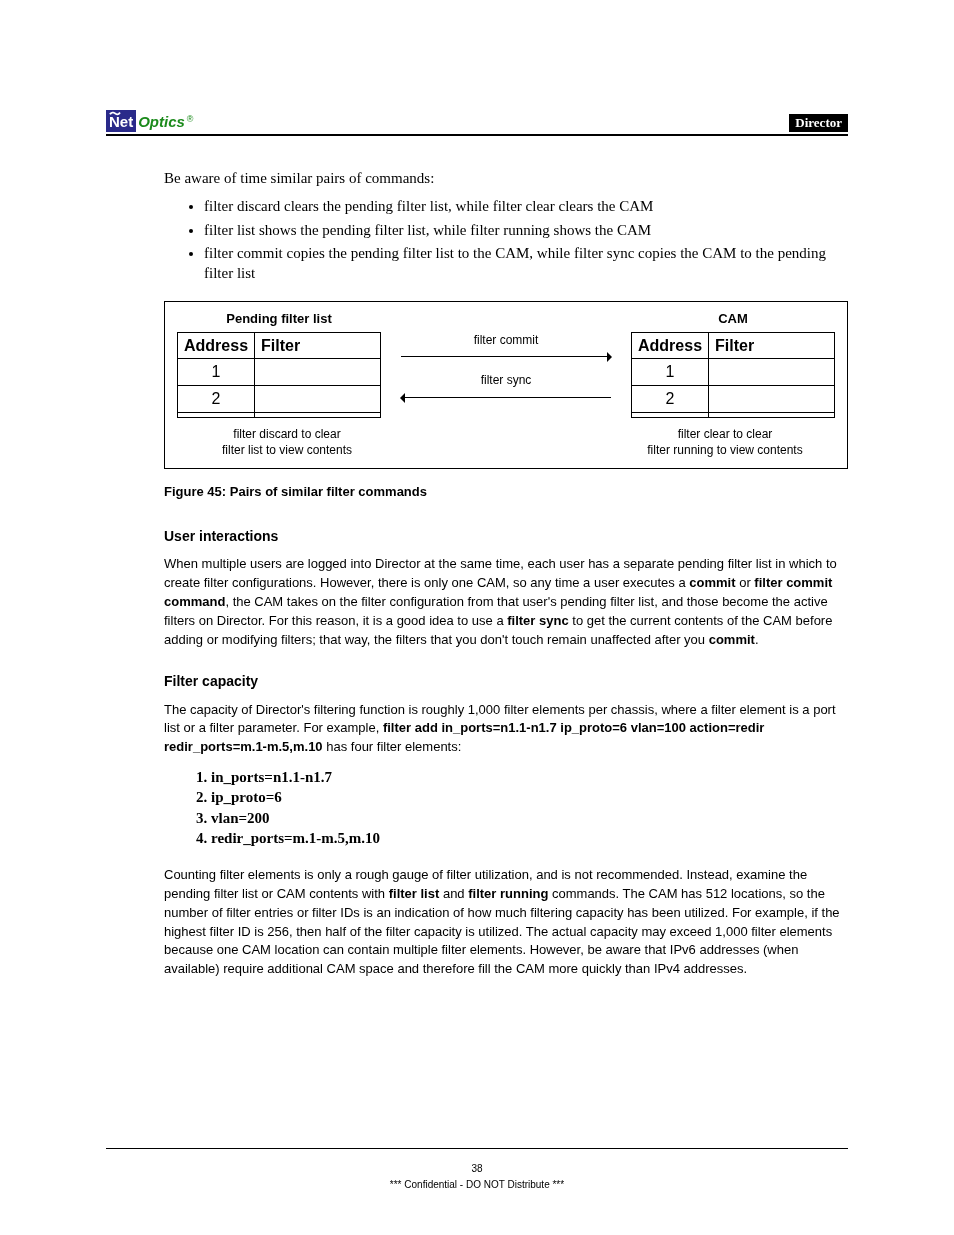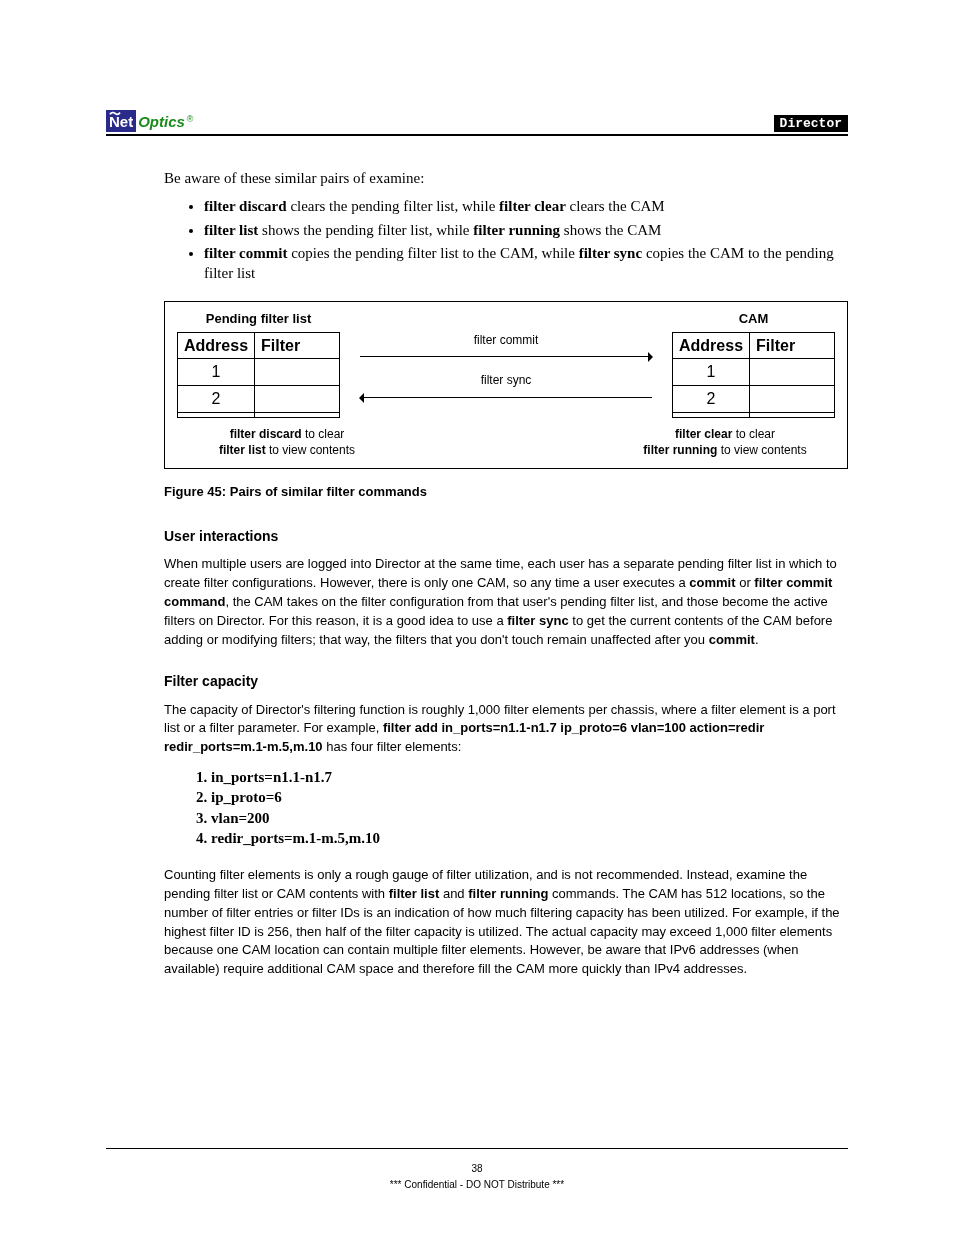--- a/index.html
+++ b/index.html
@@ -58,53 +58,53 @@
     font-family: Arial, Helvetica, sans-serif;
     font-size: 9px;
     color: #1a8a1a;
     vertical-align: top;
     position: relative;
     top: -2px;
   }
   .director {
     background: #000;
     color: #fff;
-    font-family: Liberation Mono, monospace;
+    font-family: Liberation Serif, serif;
     font-weight: bold;
     font-size: 13px;
     padding: 1px 6px;
   }
   .body-text {
     margin-left: 58px;
     font-size: 15px;
     line-height: 1.35;
   }
   .body-text p { margin: 0 0 8px 0; }
   ul.bullets {
     margin: 6px 0 18px 0;
     padding-left: 40px;
   }
   ul.bullets li {
     margin: 3px 0;
     font-size: 15px;
   }
-  .bold { font-weight: bold; }
+  .bold { font-weight: normal; }
   .figure-box {
     border: 1.5px solid #000;
     margin: 10px 0 14px 0;
     padding: 8px 12px 10px 12px;
     font-family: Arial, Helvetica, sans-serif;
     font-size: 13px;
   }
   .tables-row {
     display: flex;
     justify-content: space-between;
     align-items: flex-start;
   }
-  .tbl-col { width: 163px; }
+  .tbl-col { width: 204px; }
   .tbl-title { text-align: center; font-weight: bold; margin-bottom: 4px; }
   table.ft {
     border-collapse: collapse;
     width: 100%;
   }
   table.ft th, table.ft td {
     border: 1px solid #000;
     padding: 2px 6px;
     font-size: 16px;
   }
@@ -207,21 +207,21 @@
         <span class="logo-wave">〜</span>
         <span>Net</span>
       </span>
       <span class="logo-optics">Optics</span>
       <span class="logo-reg">®</span>
     </div>
     <div class="director">Director</div>
   </div>
 
   <div class="body-text">
-    <p>Be aware of these similar pairs of examine:</p>
+    <p>Be aware of time similar pairs of commands:</p>
     <ul class="bullets">
       <li><span class="bold">filter discard</span><span> clears the pending filter list, while </span><span class="bold">filter clear</span><span> clears the CAM</span></li>
       <li><span class="bold">filter list</span><span> shows the pending filter list, while </span><span class="bold">filter running</span><span> shows the CAM</span></li>
       <li><span class="bold">filter commit</span><span> copies the pending filter list to the CAM, while </span><span class="bold">filter sync</span><span> copies the CAM to the pending filter list</span></li>
     </ul>
 
     <div class="figure-box">
       <div class="tables-row">
         <div class="tbl-col">
           <div class="tbl-title">Pending filter list</div>

